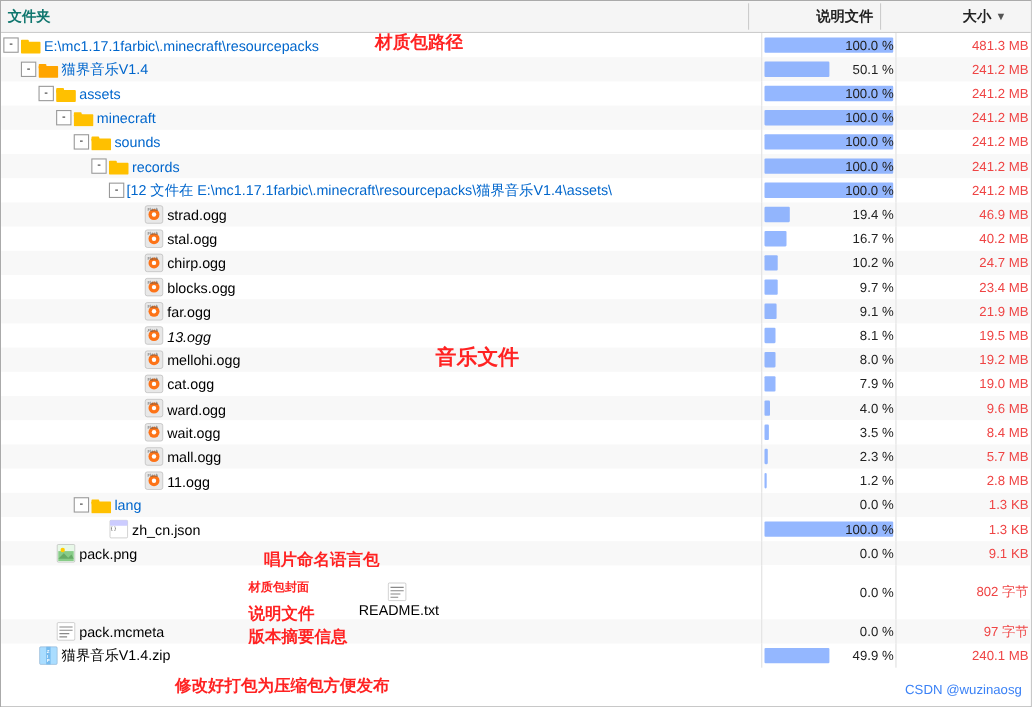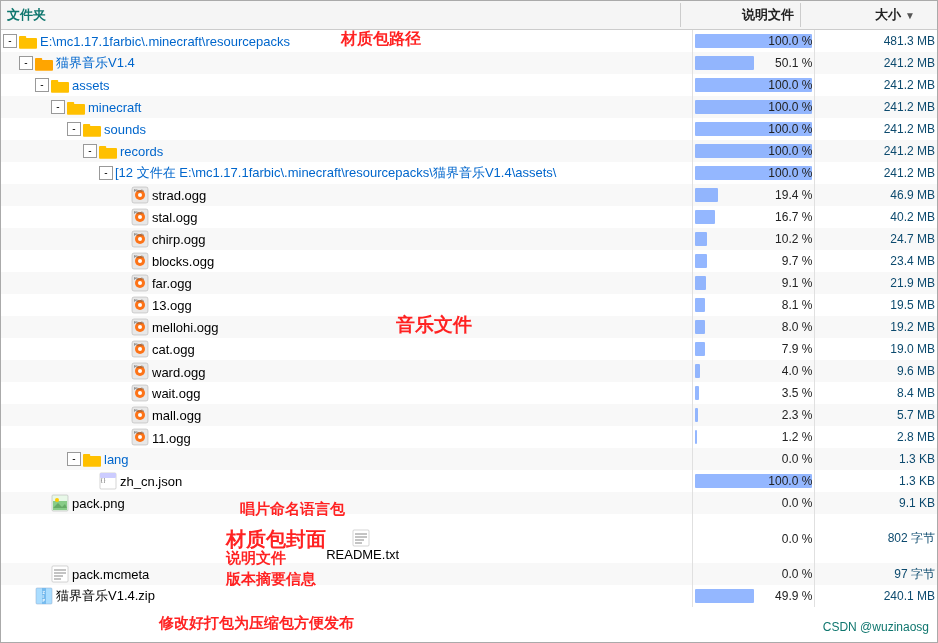--- a/index.html
+++ b/index.html
@@ -92,21 +92,21 @@
       text-align: right;
       font-size: 12px;
       color: #333;
       position: relative;
     }
     .td-size {
       width: 120px;
       text-align: right;
       padding-right: 8px;
       font-size: 12px;
-      color: #0c4a6e;
+      color: #ef4444;
     }
     .bar-bg {
       position: relative;
       display: flex;
       align-items: center;
       justify-content: flex-end;
       height: 18px;
     }
     .bar-fill {
       position: absolute;
@@ -177,21 +177,21 @@
       font-weight: bold;
       color: #ff2222;
       pointer-events: none;
       z-index: 10;
     }
     .watermark {
       position: absolute;
       bottom: 8px;
       right: 8px;
       font-size: 12px;
-      color: #0f766e;
+      color: #3b82f6;
       z-index: 10;
     }
   </style>
 </head>
 <body>
 
 <div class="window">
 
   <div class="header-row">
     <div class="col-filename">文件夹</div>
@@ -440,21 +440,21 @@
             <td class="td-bar">
               <div class="bar-bg">
     <div class="bar-fill" style="width:9.1%;"></div>
     <span class="bar-text">9.1 %</span>
   </div>
             </td>
             <td class="td-size">21.9 MB</td>
           </tr>
           <tr>
             <td class="td-name">
-              <div style="display:flex;align-items:center;padding-left:112px;">
+              <div style="display:flex;align-items:flex-end;padding-left:112px;font-style:italic;">
                 <span class="expand-spacer"></span>
                 <span class="file-icon"><svg viewBox="0 0 18 18" xmlns="http://www.w3.org/2000/svg">
     <rect x="1" y="1" width="16" height="16" rx="2" fill="#e8e8e8" stroke="#aaa" stroke-width="0.5"></rect>
     <circle cx="9" cy="9" r="5" fill="#ff6600" opacity="0.9"></circle>
     <circle cx="9" cy="9" r="2" fill="#fff"></circle>
     <text x="3" y="6" font-size="4" fill="#555">Flash</text>
   </svg></span>
                 <span class="row-label">13.ogg</span>
               </div>
             </td>
@@ -719,19 +719,19 @@
             </td>
             <td class="td-size">240.1 MB</td>
           </tr>
         </tbody>
     </table>
   </div>
 
   <div class="callout" style="left:340px; top:28px; font-size:16px;">材质包路径</div>
   <div class="callout" style="left:395px; top:295px; font-size:19px;margin-top:16px;">音乐文件</div>
   <div class="callout" style="left:239px; top:499px; font-size:15px;">唱片命名语言包</div>
-  <div class="callout" style="left:225px; top:525px; font-size:20px;">材质包封面</div>
+  <div class="callout" style="left:225px; top:525px; font-size:11px;">材质包封面</div>
   <div class="callout" style="left:225px; top:548px; font-size:15px;">说明文件</div>
   <div class="callout" style="left:225px; top:569px; font-size:15px;">版本摘要信息</div>
   <div class="callout" style="left:158px; top:613px; font-size:15px;">修改好打包为压缩包方便发布</div>
 
   <div class="watermark">CSDN @wuzinaosg</div>
 </div>
 
 </body></html>

